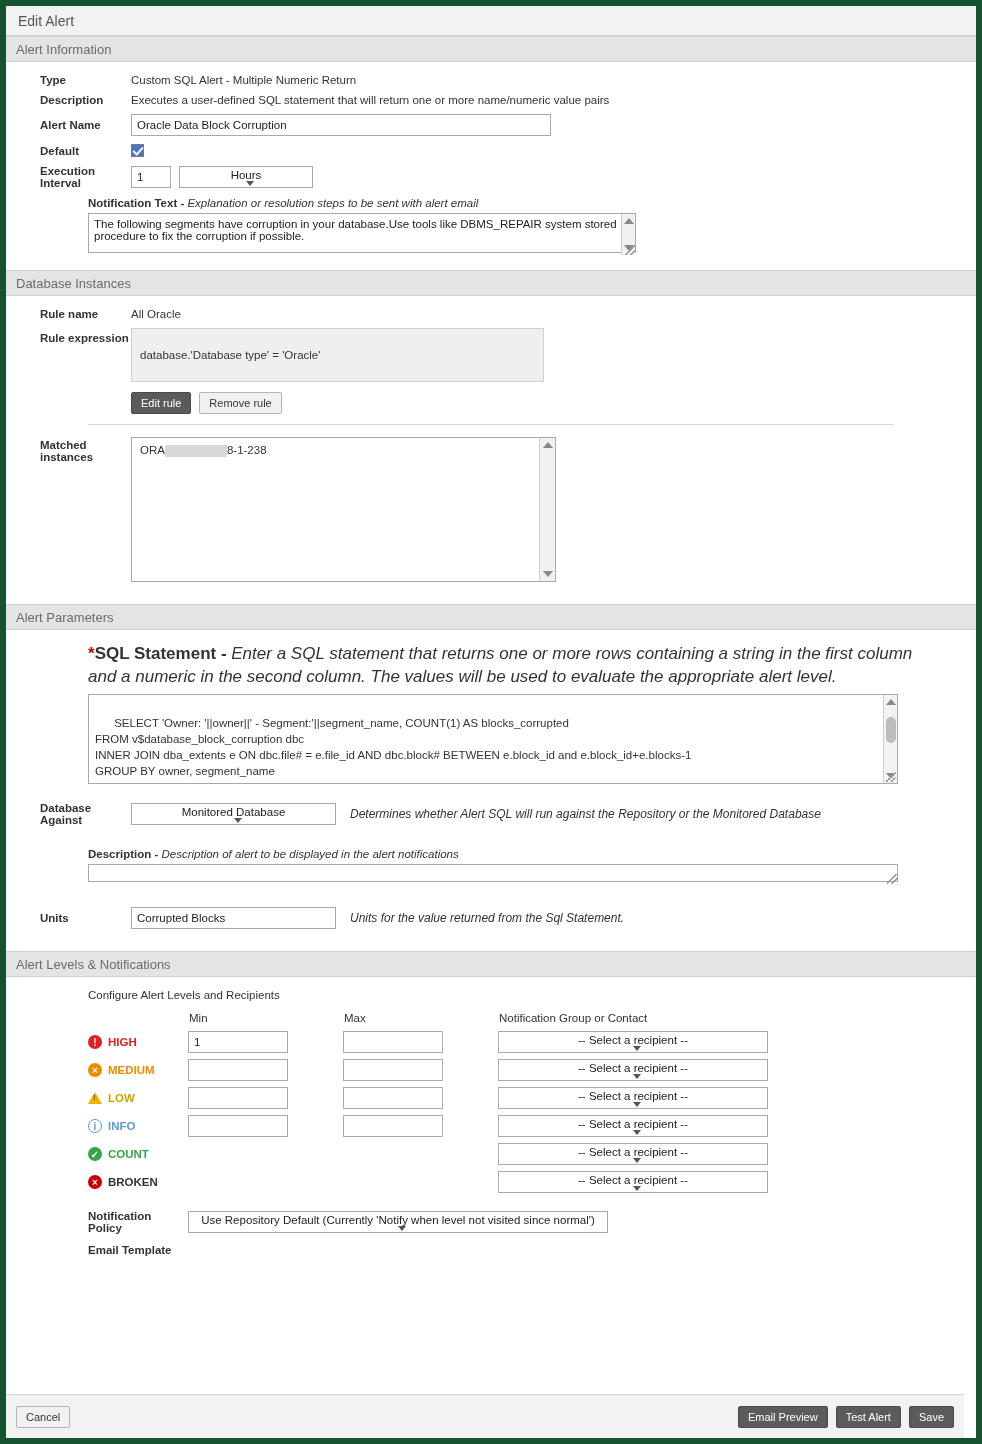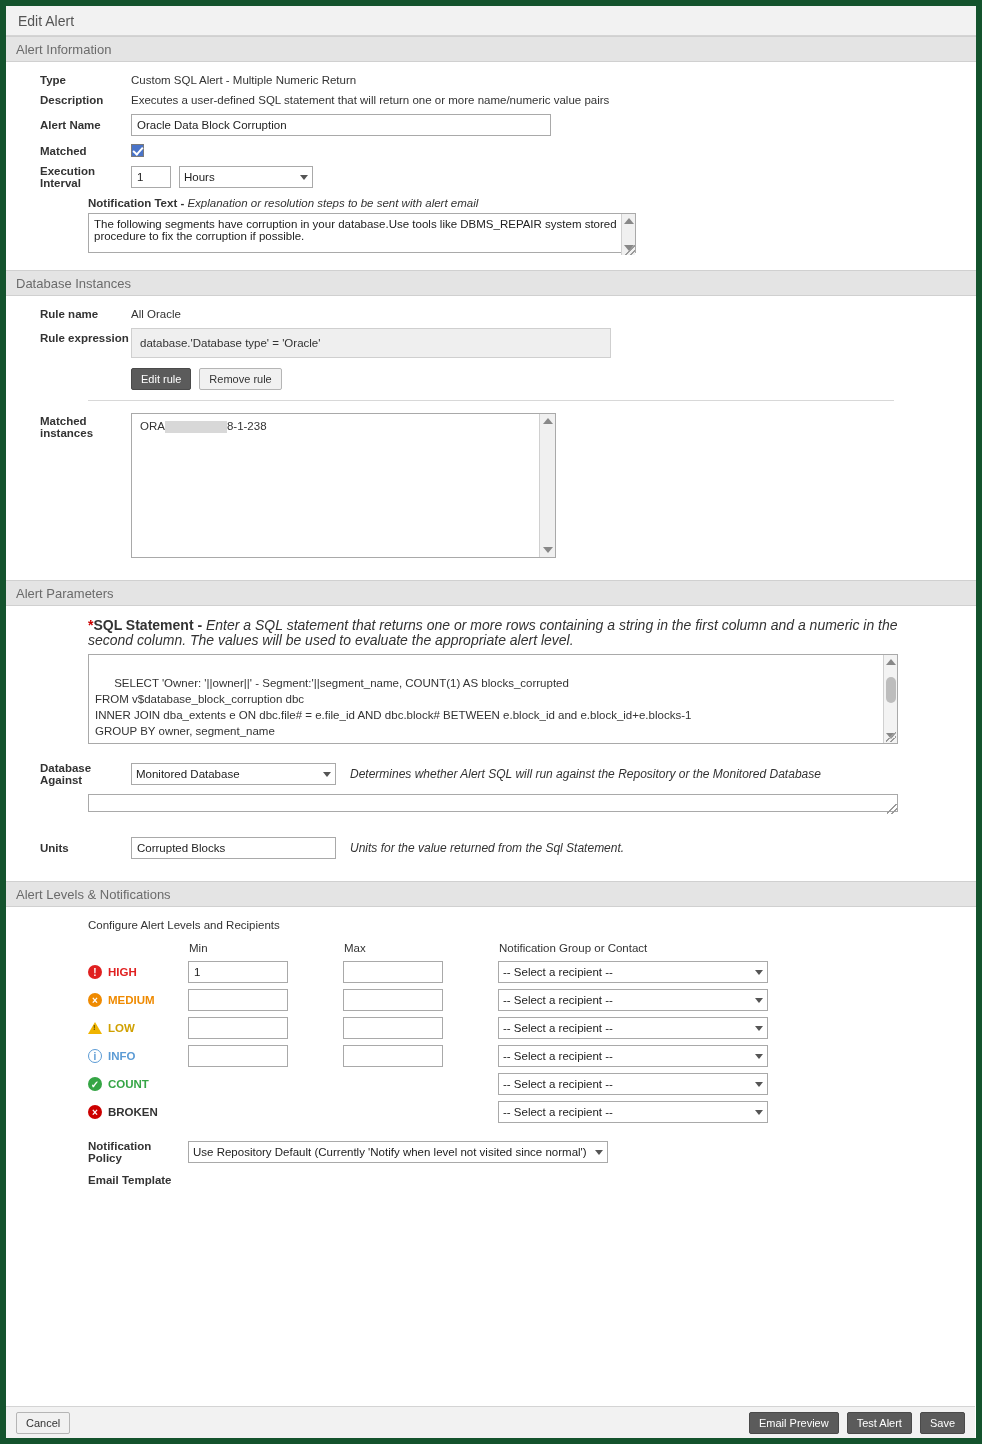--- a/index.html
+++ b/index.html
@@ -78,20 +78,21 @@
   }
   select, .fakeselect {
     font-family: "Liberation Sans", sans-serif;
     font-size: 11.5px;
     height: 22px;
     border: 1px solid #a9a9a9;
     background: #fff;
     color: #222;
     padding: 2px 4px;
     position: relative;
+    flex-direction: column;
   }
   .fakeselect {
     display: flex;
     align-items: center;
     justify-content: space-between;
     padding-right: 4px;
   }
   .fakeselect .caret {
     width: 0; height: 0;
     border-left: 4px solid transparent;
@@ -138,22 +139,22 @@
     width: 4px; height: 8px;
     border: solid #fff;
     border-width: 0 2px 2px 0;
     transform: rotate(42deg);
   }
 
   
   .rule-expr {
     background: #efefef;
     border: 1px solid #cfcfcf;
-    width: 480px;
-    padding: 8px 8px;
+    width: 413px;
+    padding: 20px 8px;
     font-size: 11.5px;
   }
   .divider {
     border-bottom: 1px solid #d8d8d8;
     margin: 10px 82px 12px 82px;
   }
   .matched-box {
     width: 425px;
     height: 145px;
     border: 1px solid #a9a9a9;
@@ -181,22 +182,22 @@
     display: inline-block;
     background: #d8d8d8;
     width: 62px;
     height: 12px;
     vertical-align: middle;
   }
 
   
   .sql-label {
     padding: 0 56px 0 82px;
-    font-size: 14px;
-    line-height: 15px;
+    font-size: 17px;
+    line-height: 23px;
     margin-bottom: 6px;
   }
   .req { color: #cc0000; font-weight: bold; }
   .sqlbox {
     margin-left: 82px;
     width: 810px;
     height: 90px;
     border: 1px solid #a9a9a9;
     background: #fff;
     position: relative;
@@ -266,22 +267,22 @@
   .policy-lbl {
     width: 100px;
     padding-left: 0;
     font-weight: bold;
     font-size: 11.5px;
   }
 
   
   .footer {
     position: absolute;
-    left: 0; right: 1px; bottom: 0;
-    height: 32px;
+    left: 0; right: 12px; bottom: 0;
+    height: 44px;
     background: #f2f2f2;
     border-top: 1px solid #d4d4d4;
     display: flex;
     align-items: center;
     padding: 0 10px;
   }
   .footer .right { margin-left: auto; display: flex; gap: 8px; }
 </style>
 </head>
 <body>
@@ -306,21 +307,21 @@
       <div class="lbl">Description</div>
       <div class="val">Executes a user-defined SQL statement that will return one or more name/numeric value pairs</div>
     </div>
 
     <div class="row">
       <div class="lbl">Alert Name</div>
       <input type="text" style="width: 420px;" value="Oracle Data Block Corruption">
     </div>
 
     <div class="row">
-      <div class="lbl">Matched</div>
+      <div class="lbl">Default</div>
       <span class="checkbox"></span>
     </div>
 
     <div class="row">
       <div class="lbl">Execution Interval</div>
       <input type="text" style="width: 40px;" value="1">
       <div class="fakeselect" style="width:134px;margin-left:8px">
         <span>Hours</span>
         <span class="caret"></span>
       </div>
@@ -401,20 +402,23 @@
 
     <div class="row" style="margin-top:18px">
       <div class="lbl">Database Against</div>
       <div class="fakeselect" style="width:205px">
         <span>Monitored Database</span>
         <span class="caret"></span>
       </div>
       <span class="italic" style="margin-left:14px">Determines whether Alert SQL will run against the Repository or the Monitored Database</span>
     </div>
 
+    <div class="notif-label" style="margin-top:22px">
+      <b>Description - </b><span class="italic">Description of alert to be displayed in the alert notifications</span>
+    </div>
     <div style="padding-left:82px;position:relative;width:892px">
       <div style="position:relative;width:810px">
         <textarea style="width: 810px; height: 18px;"></textarea>
         <span class="grip"></span>
       </div>
     </div>
 
     <div class="row" style="margin-top:22px">
       <div class="lbl">Units</div>
       <input type="text" style="width: 205px;" value="Corrupted Blocks">

